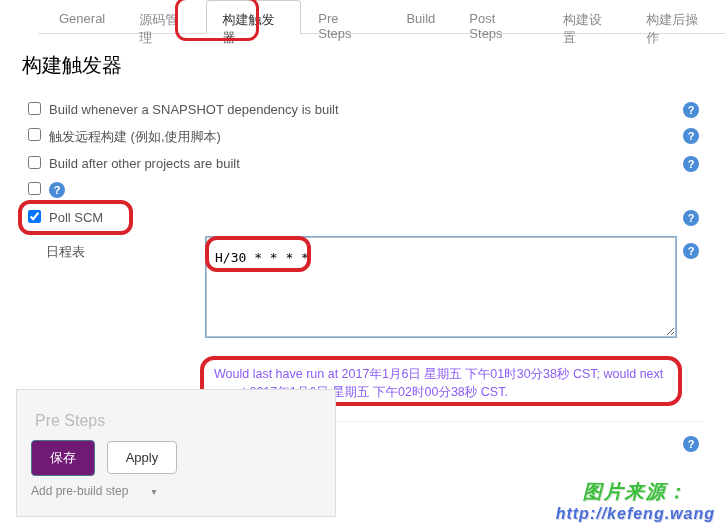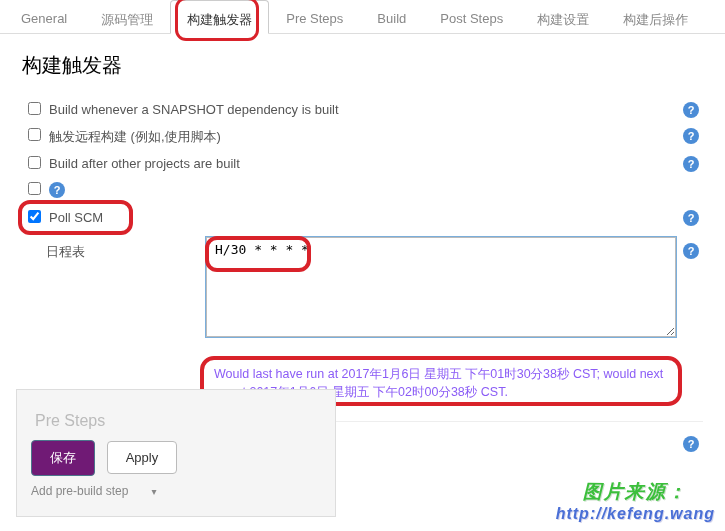--- a/index.html
+++ b/index.html
@@ -1,29 +1,29 @@
 <!DOCTYPE html>
 <html><head>
   <meta charset="utf-8">
   <style>
     * { box-sizing: border-box; margin: 0; padding: 0; }
     body { font-family: Arial, "Microsoft YaHei", sans-serif; font-size: 13px; color: #333; background: #fff; width: 725px; height: 531px; overflow: hidden; position: relative; }
-    .tabs { display: flex; border-bottom: 1px solid #ddd; height: 34px; align-items: stretch; padding-left: 4px; }
+    .tabs { display: flex; border-bottom: 1px solid #ddd; height: 34px; align-items: stretch; padding-left: 4px; margin-left: 38px; }
     .tab { padding: 10px 16px; color: #888; cursor: pointer; font-size: 13px; border: 1px solid transparent; position: relative; }
     .tab.active { color: #333; border-top: 1px solid #ccc; border-left: 1px solid #ccc; border-right: 1px solid #ccc; border-bottom: 1px solid #fff; background: #fff; margin-bottom: -1px; border-top-left-radius: 4px; border-top-right-radius: 4px; }
     .content { padding: 18px 22px; }
     h2.section-title { font-size: 20px; font-weight: normal; color: #000; margin-bottom: 18px; }
     .opt-row { display: flex; align-items: flex-start; padding: 5px 0 5px 6px; position: relative; color: #555; }
     .opt-row input[type=checkbox] { margin-right: 8px; }
     .opt-label { flex: 1; color: #555; font-size: 13px; }
     .help-icon { width: 16px; height: 16px; border-radius: 50%; background: #4b8cd6; color: #fff; font-size: 11px; font-weight: bold; display: inline-flex; align-items: center; justify-content: center; cursor: pointer; margin-right: 4px; }
     .sub-row { display: flex; padding: 6px 0 6px 24px; align-items: flex-start; }
     .sub-label { width: 160px; color: #555; padding-top: 6px; font-size: 13px; }
     .sub-field { flex: 1; position: relative; }
-    textarea.sched { width: 470px; height: 100px; resize: both; padding: 4px 8px; font-family: monospace; font-size: 13px; border: 1px solid #bbb; outline: 1px solid #7aaedb; }
+    textarea.sched { width: 470px; height: 100px; resize: both; padding: 12px 8px; font-family: monospace; font-size: 13px; border: 1px solid #bbb; outline: 1px solid #7aaedb; }
     .schedule-info { width: 470px; margin-top: 22px; padding: 4px 8px 6px 8px; color: #8b5cf6; font-size: 12.5px; line-height: 1.4; }
     .divider { border-top: 1px solid #eee; margin: 8px 0 8px 20px; }
     .ignore-row { display: flex; align-items: center; padding: 6px 0 6px 24px; color: #555; }
     .ignore-row .lbl { width: 190px; font-size: 13px; }
     .pre-steps-hdr { font-size: 18px; color: #999; padding: 12px 0 4px 4px; font-weight: bold; }
     .bottom-bar { position: absolute; left: 16px; bottom: 14px; background: #f5f5f5; border: 1px solid #ddd; padding: 10px 14px 18px 14px; width: 320px; }
     .bottom-bar .pre-steps-hdr { color: #bbb; margin-bottom: 6px; font-size: 16px; font-weight: normal; }
     .btn { display: inline-flex; align-items: center; justify-content: center; padding: 8px 18px; border-radius: 4px; font-size: 13px; cursor: pointer; margin-right: 8px; border: 1px solid #4b758b; }
     .btn-save { background: #701a75; color: #fff; }
     .btn-apply { background: #fff; color: #333; border: 1px solid #bbb; }

